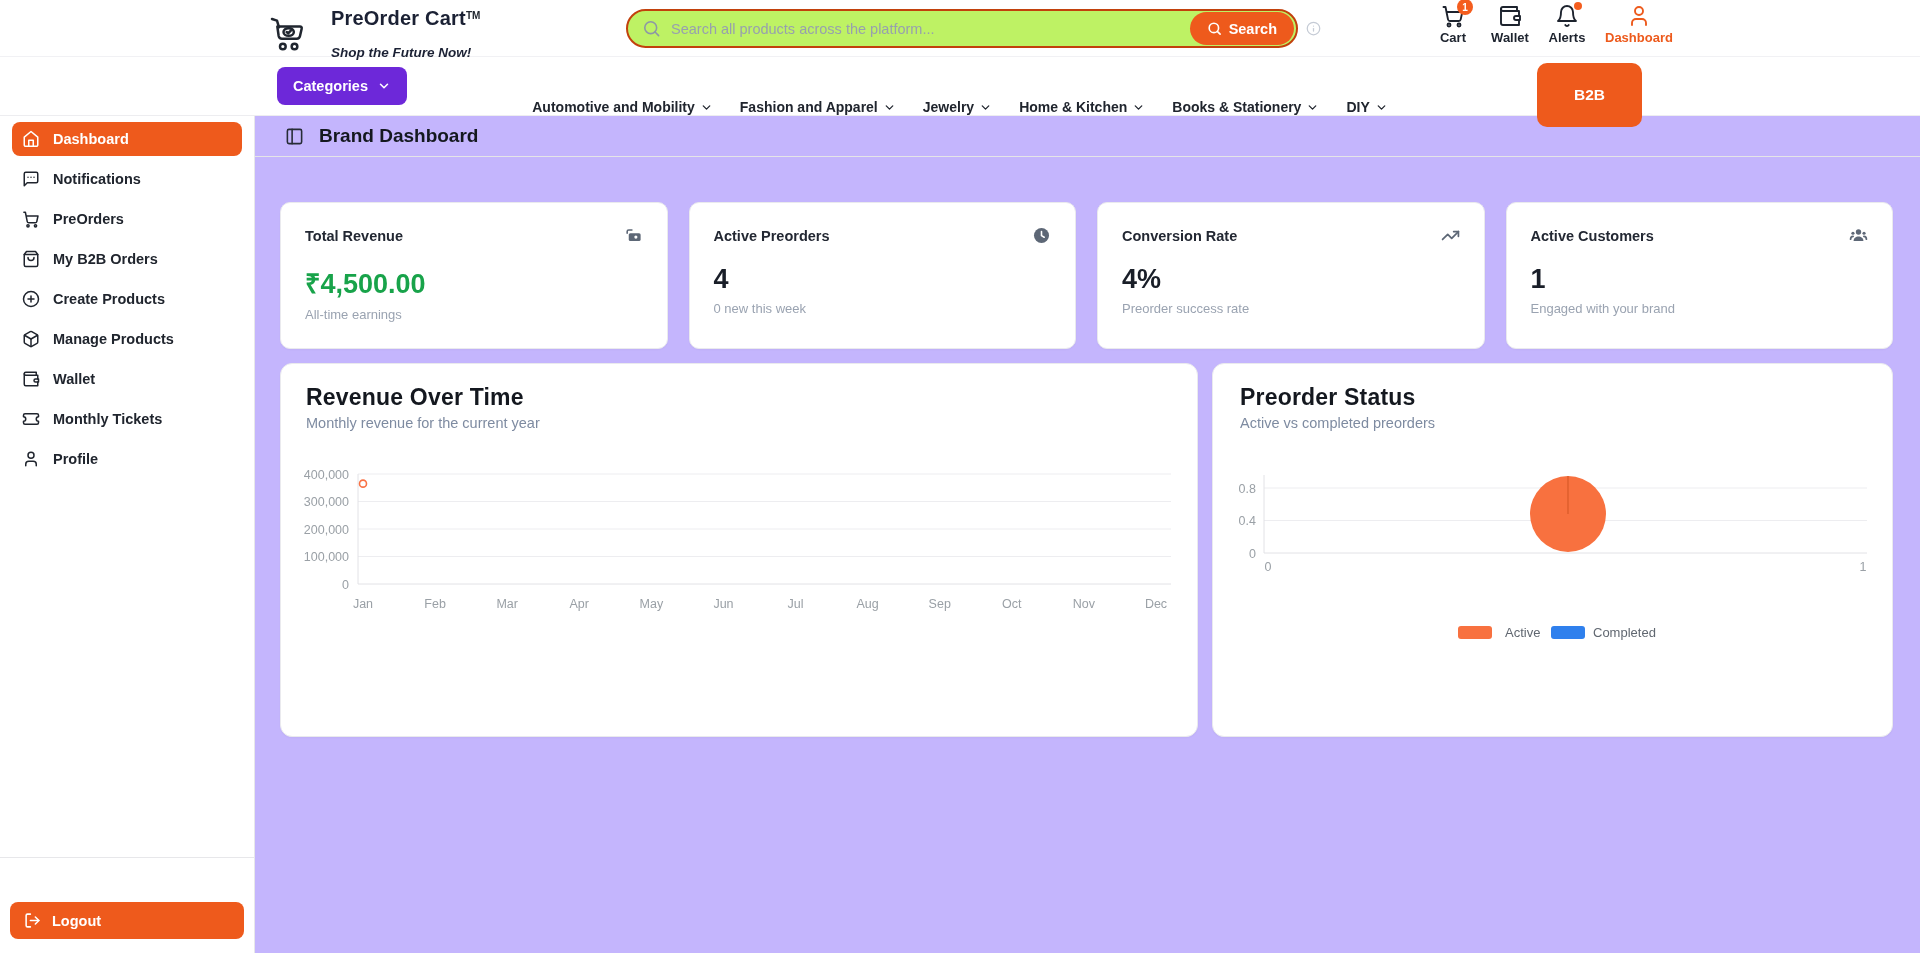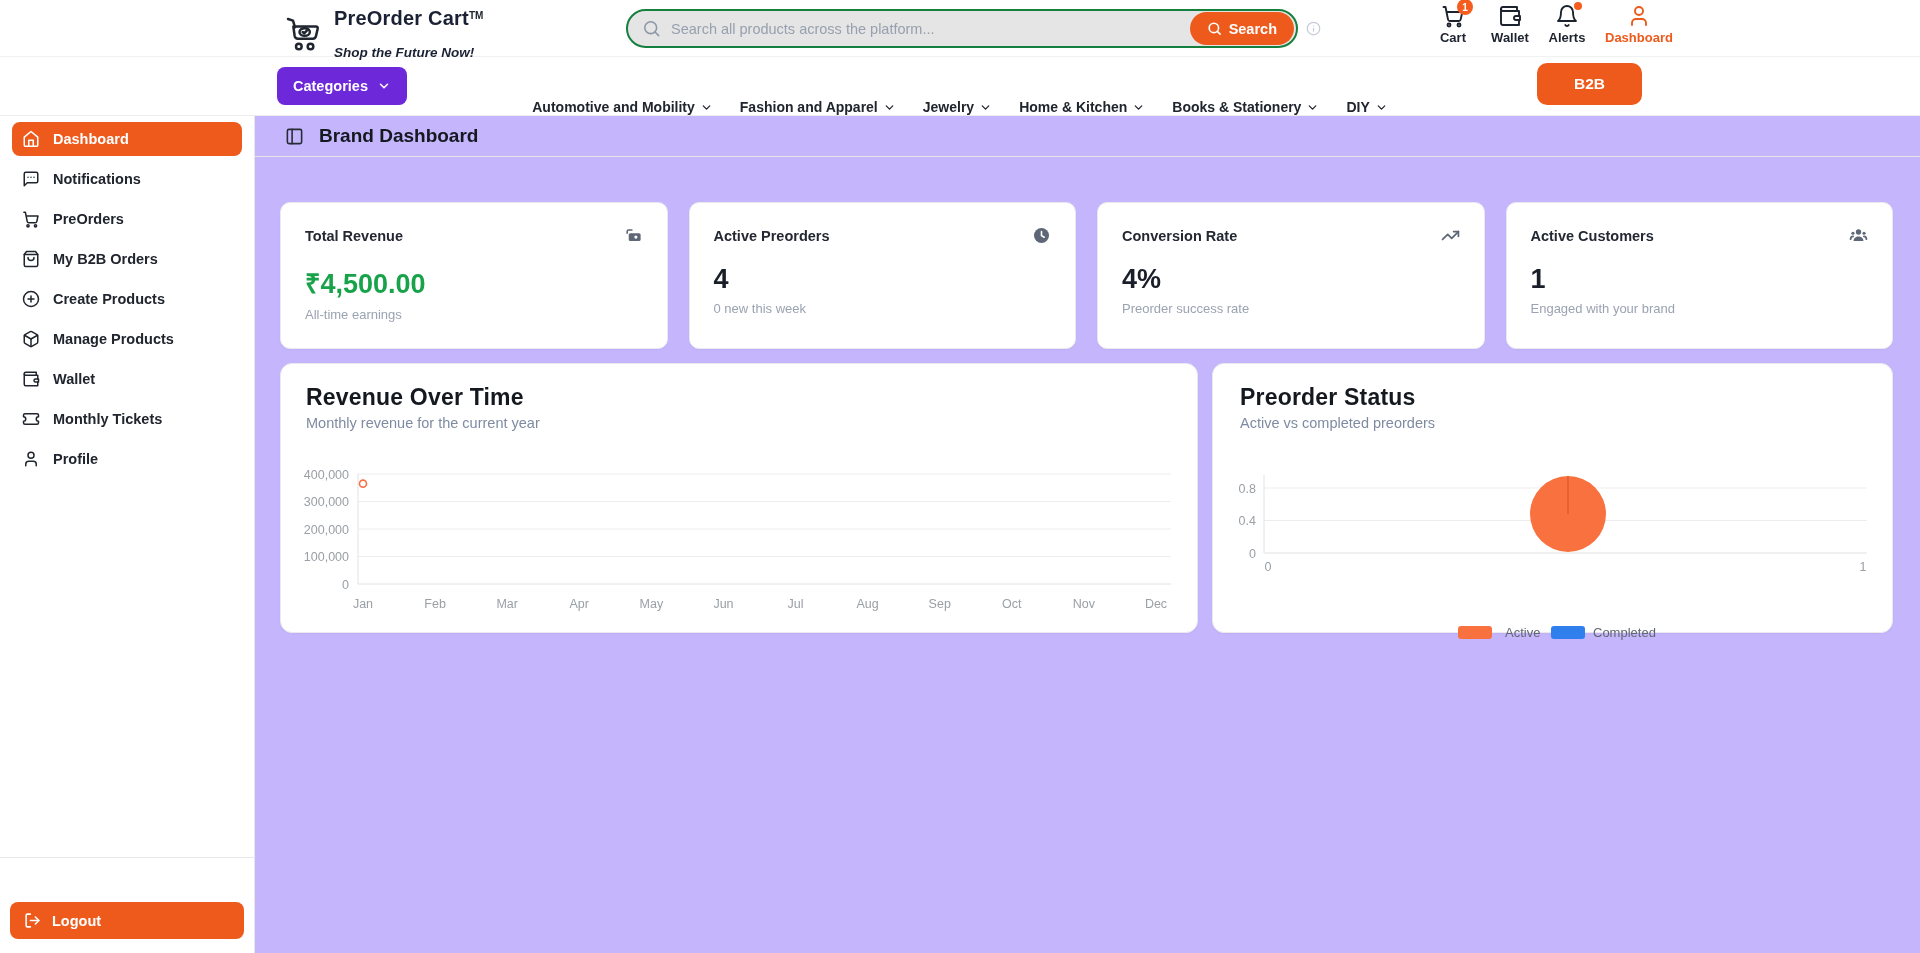--- a/index.html
+++ b/index.html
@@ -2,43 +2,43 @@
 <html><head>
 <meta charset="utf-8">
 <style>
   * { margin:0; padding:0; box-sizing:border-box; }
   html,body { width:1920px; height:953px; overflow:hidden; }
   body { font-family:"Liberation Sans", sans-serif; background:#ffffff; color:#20262f; position:relative; }
   svg { display:block; }
 
   
   .header { position:absolute; top:0; left:0; right:0; height:57px; background:#fff; border-bottom:1px solid #f1f1f4; z-index:5; }
-  .logo { position:absolute; left:282px; top:7px; display:flex; align-items:center; gap:10px; }
+  .logo { position:absolute; left:266px; top:7px; display:flex; align-items:center; gap:23px; }
   .logo-text-name { font-size:20px; font-weight:bold; color:#1b2134; letter-spacing:.2px; }
   .logo-tm { font-size:10px; font-weight:bold; vertical-align:super; }
   .logo-tagline { font-size:13.5px; font-weight:bold; font-style:italic; color:#1b2134; margin-top:15px; }
-  .search-wrap { position:absolute; left:626px; top:9px; width:672px; height:39px; border:2px solid #15803d; border-radius:20px; background:#e5e5e5; display:flex; align-items:center; padding:0 2px 0 14px; }
+  .search-wrap { position:absolute; left:626px; top:9px; width:672px; height:39px; border:2px solid #c2410c; border-radius:20px; background:#bef264; display:flex; align-items:center; padding:0 2px 0 14px; }
   .search-wrap input { flex:1; border:none; outline:none; font-family:inherit; font-size:14.5px; color:#3c4350; background:transparent; padding-left:10px; }
   .search-wrap input::placeholder { color:#97a0ae; }
   .search-btn { height:33px; border:none; border-radius:17px; background:#ee5a1c; color:#fff; font-family:inherit; font-weight:bold; font-size:14.5px; padding:0 17px; display:flex; align-items:center; gap:7px; cursor:pointer; }
   .info-ico { position:absolute; left:1306px; top:21px; color:#c5cbd5; }
   .header-actions { position:absolute; left:1434px; top:4px; display:flex; gap:19px; }
   .h-action { display:flex; flex-direction:column; align-items:center; gap:2px; color:#1d232e; cursor:pointer; position:relative; min-width:38px; }
   .h-action .lbl { font-size:13px; font-weight:bold; }
   .h-action.active { color:#ed5a1c; }
   .icon-stack { position:relative; }
   .badge { position:absolute; top:-5px; right:-8px; width:16px; height:16px; border-radius:50%; background:#f45d1e; color:#fff; font-size:10px; font-weight:bold; display:flex; align-items:center; justify-content:center; }
   .dot { position:absolute; top:-2px; right:-3px; width:8px; height:8px; border-radius:50%; background:#f45d1e; }
 
   
   .navrow { position:absolute; top:57px; left:0; right:0; height:59px; background:#fff; border-bottom:1px solid #ededf0; z-index:4; }
   .categories-btn { position:absolute; left:277px; top:10px; height:38px; border:none; border-radius:8px; background:#6d28d9; color:#fff; font-family:inherit; font-weight:bold; font-size:14.5px; padding:0 16px; display:flex; align-items:center; gap:9px; cursor:pointer; }
   .nav-links { position:absolute; left:470px; right:470px; top:0; height:58px; display:flex; justify-content:center; align-items:flex-end; gap:27px; }
   .nav-link { display:flex; align-items:center; gap:5px; font-size:14px; font-weight:bold; color:#20252e; cursor:pointer; white-space:nowrap; }
-  .b2b-btn { position:absolute; left:1537px; top:6px; width:105px; height:42px; border:none; border-radius:10px; background:#ee5a1c; color:#fff; font-family:inherit; font-weight:bold; font-size:15.5px; cursor:pointer; }
+  .b2b-btn { position:absolute; left:1537px; top:6px; width:105px; height:64px; border:none; border-radius:10px; background:#ee5a1c; color:#fff; font-family:inherit; font-weight:bold; font-size:15.5px; cursor:pointer; }
 
   
   .sidebar { position:absolute; left:0; top:116px; width:255px; bottom:0; background:#fff; border-right:1px solid #e7e7ea; display:flex; flex-direction:column; z-index:3; }
   .side-list { padding:6px 12px; display:flex; flex-direction:column; gap:6px; }
   .side-item { height:34px; border-radius:8px; display:flex; align-items:center; gap:13px; padding:0 10px; font-size:14.5px; font-weight:bold; color:#20252e; cursor:pointer; }
   .side-item.active { background:#ee5a1c; color:#fff; }
   .sidebar-bottom { margin-top:auto; border-top:1px solid #e7e7ea; padding:8px 10px 14px; }
   .logout-btn { width:100%; height:37px; border:none; border-radius:8px; background:#ee5a1c; color:#fff; font-family:inherit; font-weight:bold; font-size:14.5px; display:flex; align-items:center; justify-content:flex-start; gap:11px; padding:12px 14px; cursor:pointer;margin-top:36px; }
 
   
@@ -49,21 +49,21 @@
 
   .stats-grid { margin-top:45px; display:grid; grid-template-columns:repeat(4,1fr); gap:21px; }
   .stat-card { background:#fff; border:1px solid #eaeaee; border-radius:10px; height:147px; padding:23px 24px; box-shadow:0 1px 2px rgba(16,24,40,.03); }
   .stat-head { display:flex; justify-content:space-between; align-items:center; }
   .stat-title { font-size:14.5px; font-weight:bold; color:#232833; }
   .stat-icon { color:#5d6776; }
   .stat-value { margin-top:19px; font-size:27px; font-weight:bold; color:#191e28; }
   .stat-sub { margin-top:6px; font-size:13px; color:#9aa3b1; }
 
   .charts-row { margin-top:14px; display:flex; gap:14px; }
-  .chart-card { background:#fff; border:1px solid #eaeaee; border-radius:12px; height:270px; position:relative; box-shadow:0 1px 2px rgba(16,24,40,.03); }
+  .chart-card { background:#fff; border:1px solid #eaeaee; border-radius:12px; height:374px; position:relative; box-shadow:0 1px 2px rgba(16,24,40,.03); }
   .chart-card.left { width:918px; }
   .chart-card.right { flex:1; }
   .chart-head { padding:20px 0 0 25px; }
   .chart-card.right .chart-head { padding-left:27px; }
   .chart-title { font-size:23px; font-weight:bold; color:#14181f; letter-spacing:.2px; }
   .chart-sub { margin-top:4px; font-size:14.5px; color:#7e8ba1; }
   .chart-svg { position:absolute; left:0; top:95px; }
 </style>
 </head>
 <body>

